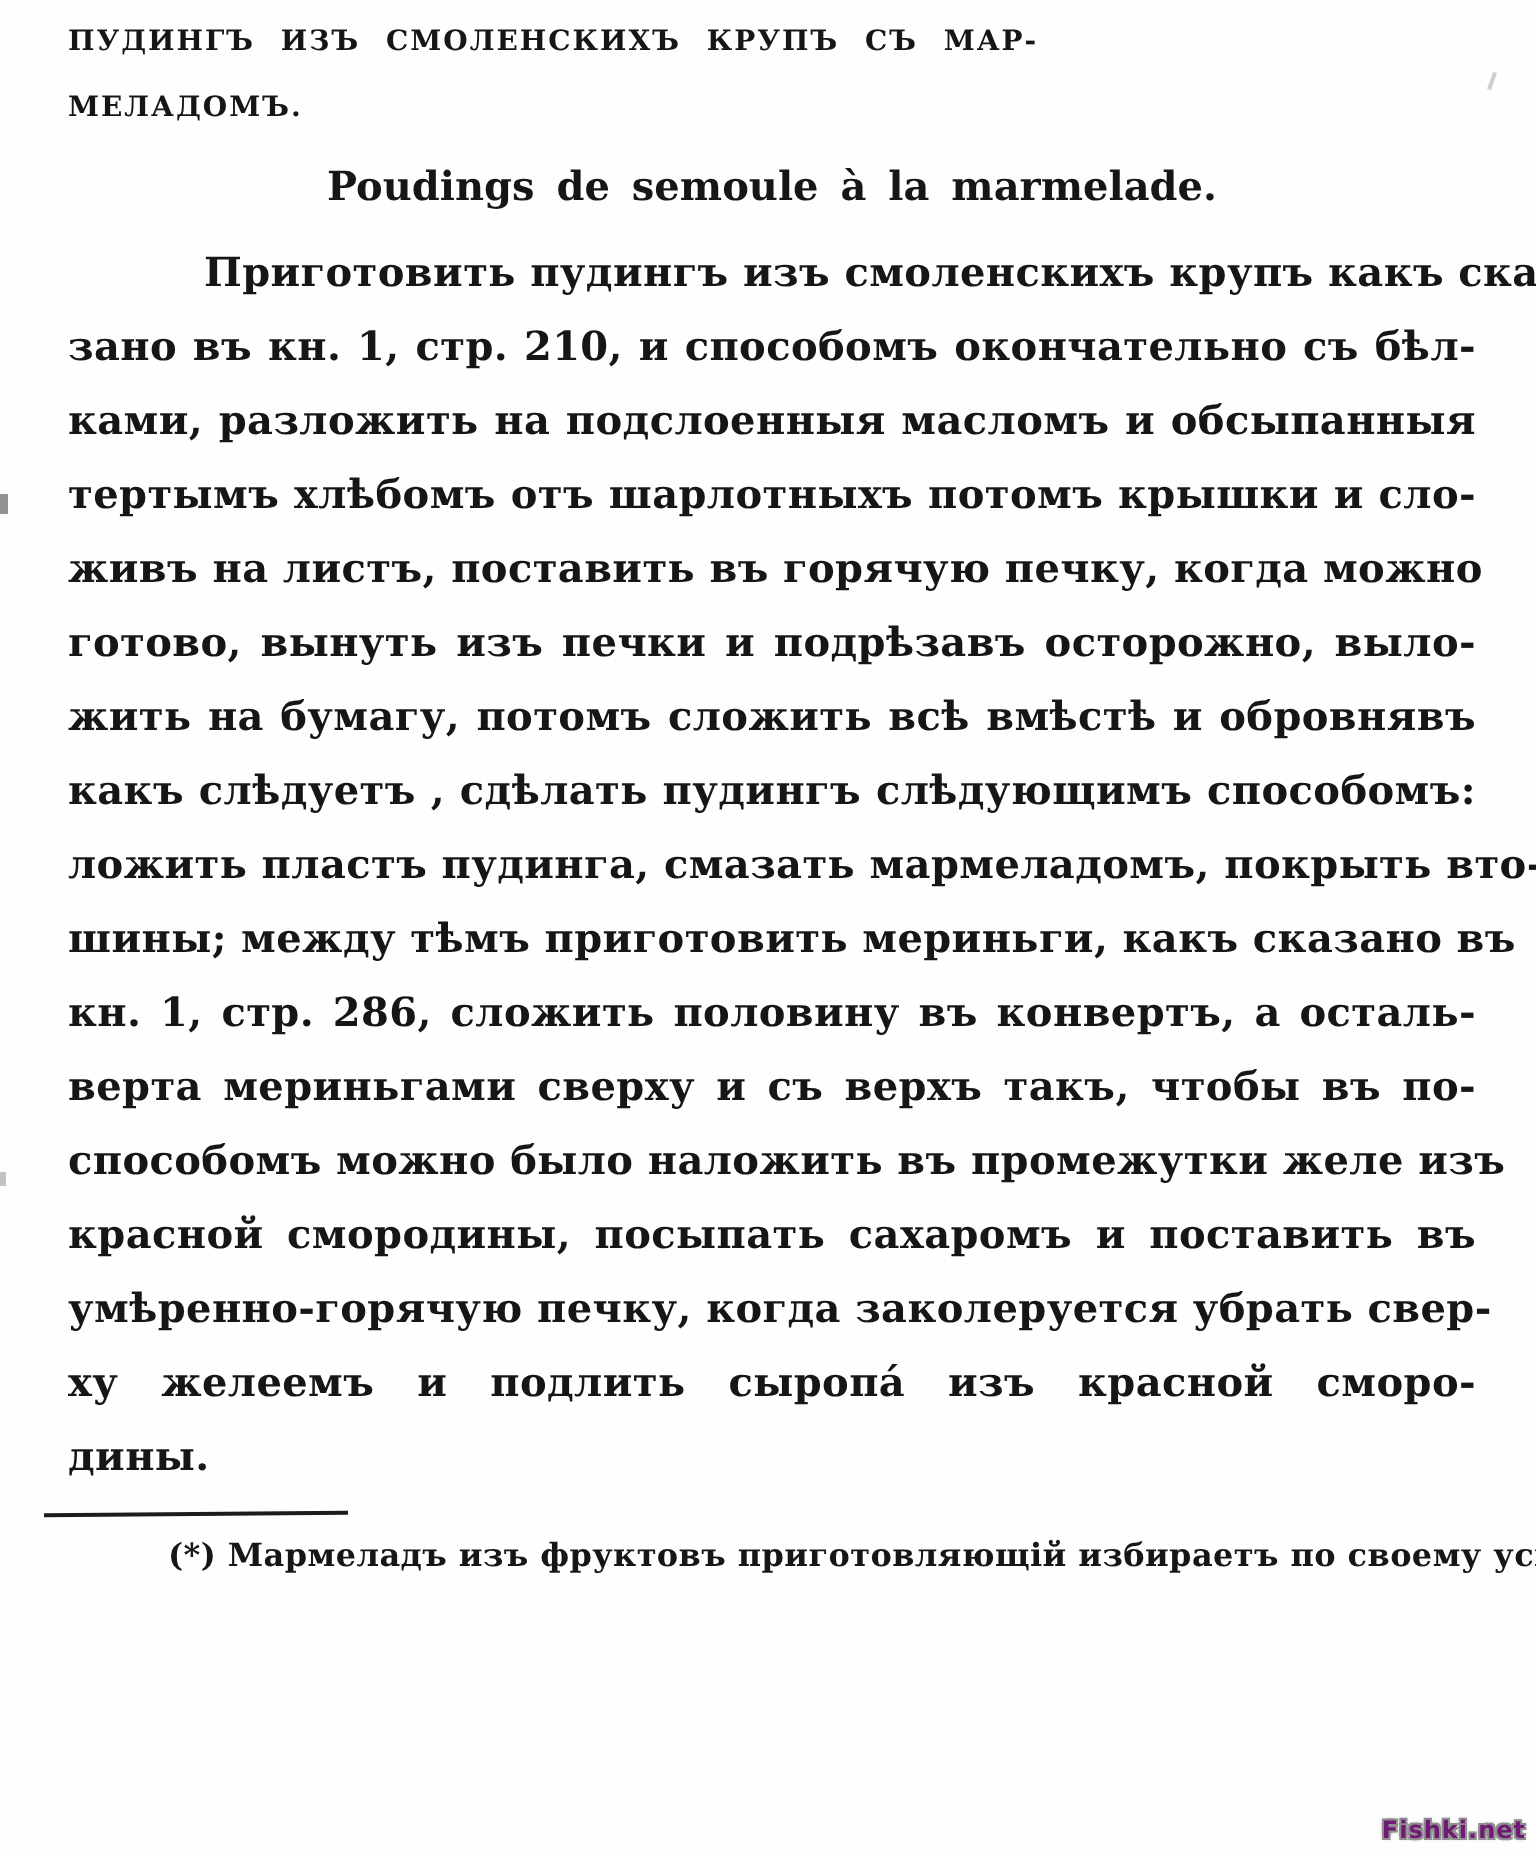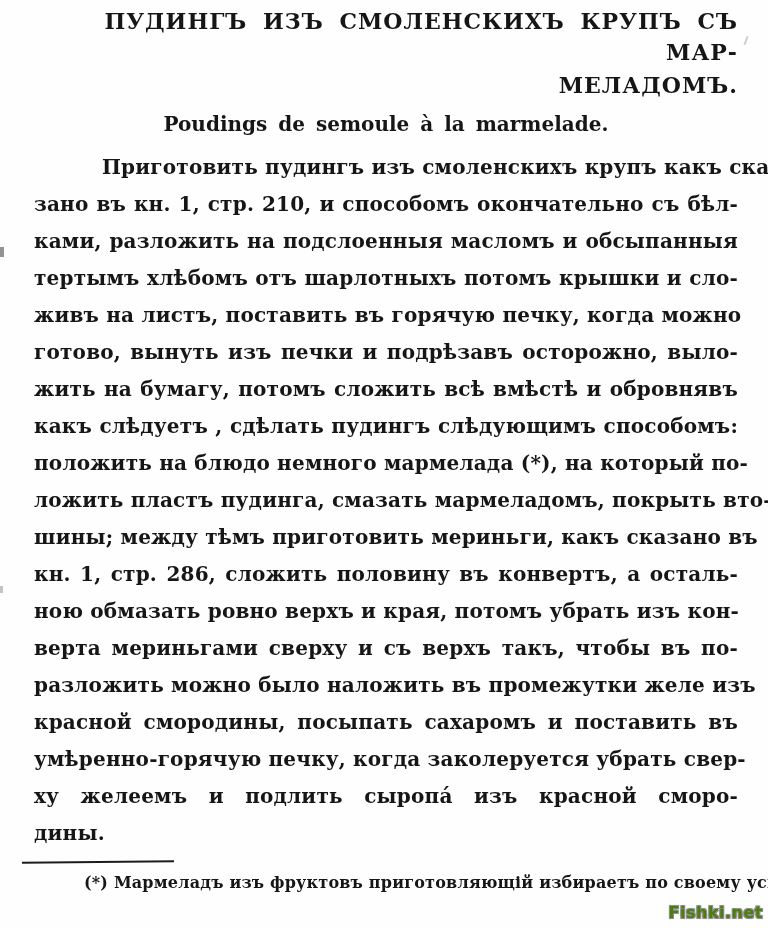--- a/index.html
+++ b/index.html
@@ -21,23 +21,23 @@
     position: absolute;
     background: #3a3a3a;
     opacity: 0.55;
   }
   .speck-a { left: 0; top: 247px; width: 4px; height: 10px; }
   .speck-b { left: 0; top: 586px; width: 3px; height: 7px; opacity: 0.3; }
   .speck-c { left: 745px; top: 36px; width: 2px; height: 9px; transform: rotate(20deg); opacity: 0.25; }
 
   .title {
     margin: 6px 30px 0 34px;
-    text-align: right;
+    text-align: left;
     font-weight: bold;
-    font-size: 22px;
+    font-size: 14px;
     line-height: 31px;
     letter-spacing: 1px;
     word-spacing: 7px;
   }
   .subtitle {
     margin: 10px 30px 12px 34px;
     text-align: center;
     font-weight: bold;
     font-size: 20px;
     line-height: 26px;
@@ -81,22 +81,22 @@
     text-align-last: justify;
   }
   .fline.first { text-indent: 50px; }
 
   .watermark {
     position: absolute;
     right: 5px;
     bottom: 6px;
     font-family: "DejaVu Sans", sans-serif;
     font-weight: bold;
-    font-size: 16px;
-    color: #4d7c0f;
+    font-size: 12px;
+    color: #701a75;
     text-shadow:
       -1px -1px 0 #8f8f8f,
        1px -1px 0 #8f8f8f,
       -1px  1px 0 #8f8f8f,
        1px  1px 0 #8f8f8f,
        0 0 2px #6f6f6f;
     letter-spacing: 0.5px;
   }
 </style>
 </head>
@@ -115,27 +115,25 @@
 
   <div class="body-text">
     <div class="bline first">Приготовить пудингъ изъ смоленскихъ крупъ какъ ска-</div>
     <div class="bline">зано въ кн. 1, стр. 210, и способомъ окончательно съ бѣл-</div>
     <div class="bline">ками, разложить на подслоенныя масломъ и обсыпанныя</div>
     <div class="bline">тертымъ хлѣбомъ отъ шарлотныхъ потомъ крышки и сло-</div>
     <div class="bline">живъ на листъ, поставить въ горячую печку, когда можно</div>
     <div class="bline">готово, вынуть изъ печки и подрѣзавъ осторожно, выло-</div>
     <div class="bline">жить на бумагу, потомъ сложить всѣ вмѣстѣ и обровнявъ</div>
     <div class="bline">какъ слѣдуетъ , сдѣлать пудингъ слѣдующимъ способомъ:</div>
-    <div class="bline">положить на блюдо немного мармелада (*), на который по-</div>
     <div class="bline">ложить пластъ пудинга, смазать мармеладомъ, покрыть вто-</div>
     <div class="bline">шины; между тѣмъ приготовить мериньги, какъ сказано въ</div>
     <div class="bline">кн. 1, стр. 286, сложить половину въ конвертъ, а осталь-</div>
-    <div class="bline">ною обмазать ровно верхъ и края, потомъ убрать изъ кон-</div>
     <div class="bline">верта мериньгами сверху и съ верхъ такъ, чтобы въ по-</div>
-    <div class="bline">разложить можно было наложить въ промежутки желе изъ</div>
+    <div class="bline">способомъ можно было наложить въ промежутки желе изъ</div>
     <div class="bline">красной смородины, посыпать сахаромъ и поставить въ</div>
     <div class="bline">умѣренно-горячую печку, когда заколеруется убрать свер-</div>
     <div class="bline">ху желеемъ и подлить сыропа́ изъ красной сморо-</div>
     <div class="bline lastline">дины.</div>
   </div>
 
   <div class="footnote-rule"></div>
 
   <div class="footnote">
     <div class="fline first">(*) Мармеладъ изъ фруктовъ приготовляющій избираетъ по своему усмо-</div>

